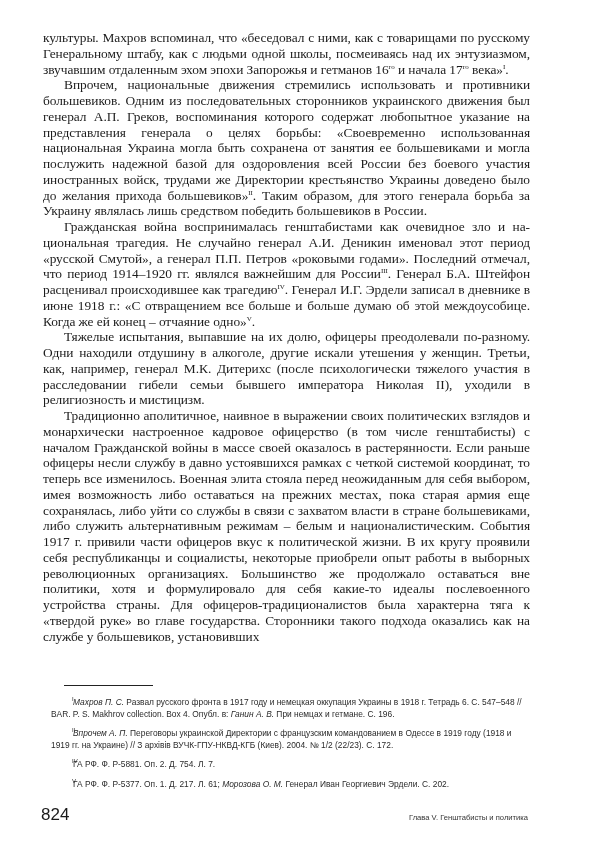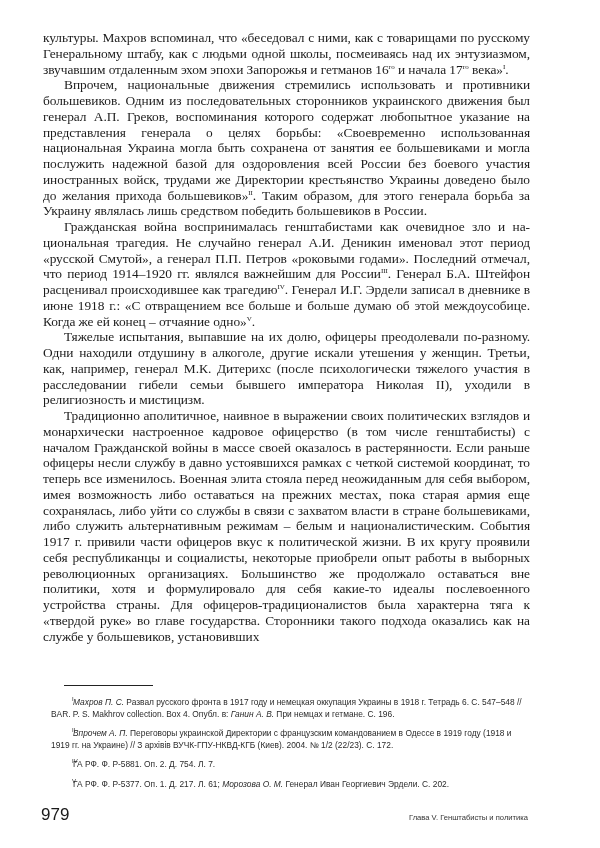--- a/index.html
+++ b/index.html
@@ -48,15 +48,15 @@
       <p class="para"><span>Тяжелые испытания, выпавшие на их долю, офицеры преодолевали по-раз­ному. Одни находили отдушину в алкоголе, другие искали утешения у женщин. Третьи, как, например, генерал М.К. Дитерихс (после психологически тяжелого участия в расследовании гибели семьи бывшего императора Николая II), уходили в религиозность и мистицизм.</span></p>
       <p class="para"><span>Традиционно аполитичное, наивное в выражении своих политических взгля­дов и монархически настроенное кадровое офицерство (в том числе генштаби­сты) с началом Гражданской войны в массе своей оказалось в растерянности. Если раньше офицеры несли службу в давно устоявшихся рамках с четкой си­стемой координат, то теперь все изменилось. Военная элита стояла перед неожи­данным для себя выбором, имея возможность либо оставаться на прежних ме­стах, пока старая армия еще сохранялась, либо уйти со службы в связи с захватом власти в стране большевиками, либо служить альтернативным режимам – белым и националистическим. События 1917 г. привили части офицеров вкус к полити­ческой жизни. В их кругу проявили себя республиканцы и социалисты, некото­рые приобрели опыт работы в выборных революционных организациях. Боль­шинство же продолжало оставаться вне политики, хотя и формулировало для себя какие-то идеалы послевоенного устройства страны. Для офицеров-тради­ционалистов была характерна тяга к «твердой руке» во главе государства. Сто­ронники такого подхода оказались как на службе у большевиков, установивших</span></p>
     </div>
   <div class="footnote-rule"></div>
   <div class="footnotes" id="footnotes">
       <p class="fn"><span class="fn-mark">I</span><em>Махров П. С.</em><span> Развал русского фронта в 1917 году и немецкая оккупация Украины в 1918 г. Тетрадь 6. С. 547–548 // BAR. P. S. Makhrov collection. Box 4. Опубл. в: </span><em>Ганин А. В.</em><span> При немцах и гетмане. С. 196.</span></p>
       <p class="fn"><span class="fn-mark">II</span><em>Впрочем А. П.</em><span> Переговоры украинской Директории с французским командованием в Одессе в 1919 году (1918 и 1919 гг. на Украине) // З архівів ВУЧК-ГПУ-НКВД-КГБ (Киев). 2004. № 1/2 (22/23). С. 172.</span></p>
       <p class="fn"><span class="fn-mark">IV</span><span>ГА РФ. Ф. Р-5881. Оп. 2. Д. 754. Л. 7.</span></p>
       <p class="fn"><span class="fn-mark">V</span><span>ГА РФ. Ф. Р-5377. Оп. 1. Д. 217. Л. 61; </span><em>Морозова О. М.</em><span> Генерал Иван Георгиевич Эрдели. С. 202.</span></p>
     </div>
-  <div class="page-number">979</div>
+  <div class="page-number">824</div>
   <div class="running-head">Глава V. Генштабисты и политика</div>
 </div>
 
 </body></html>

